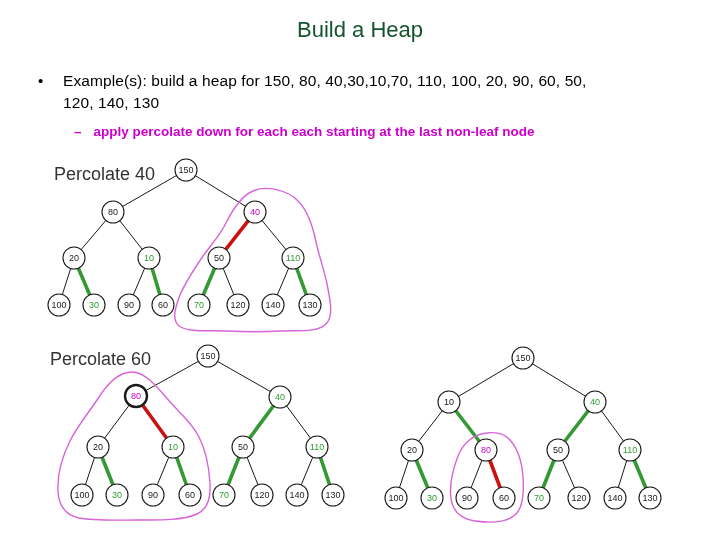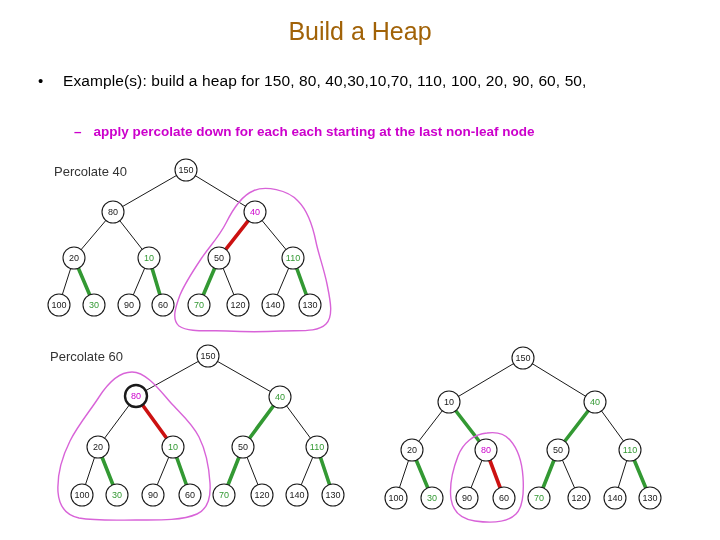--- a/index.html
+++ b/index.html
@@ -1,25 +1,25 @@
 <!DOCTYPE html>
 <html><head>
 <meta charset="utf-8">
 <style>
   html,body{margin:0;padding:0;background:#fff;}
   .slide{position:relative;width:720px;height:540px;background:#ffffff;
          font-family:"Liberation Sans",sans-serif;overflow:hidden;}
   .title{position:absolute;top:17px;left:0;width:720px;text-align:center;
-         font-size:25px;color:#a16207;}
+         font-size:22px;color:#14532d;}
   .bullet-row{position:absolute;left:38px;top:70px;display:flex;color:#000;}
   .bullet-marker{font-size:15px;width:25px;padding-top:2px;}
   .bullet-text{font-size:15.5px;line-height:22px;letter-spacing:.1px;}
   .sub-bullet{position:absolute;left:74px;top:124px;display:flex;gap:12px;
               color:#cc00cc;font-weight:bold;font-size:13.5px;}
-  .perc-label{position:absolute;font-size:13px;color:#333;text-align:right;}
+  .perc-label{position:absolute;font-size:18px;color:#333;text-align:right;}
   #perc-label-1{left:54px;top:164px;}
   #perc-label-2{left:50px;top:349px;}
   svg.diagram{position:absolute;left:0;top:0;}
   .e {stroke:#1a1a1a;stroke-width:1;}
   .eg{stroke:#339933;stroke-width:3.6;stroke-linecap:round;}
   .er{stroke:#cc1111;stroke-width:3.6;stroke-linecap:round;}
   .nc{fill:#ffffff;stroke:#1a1a1a;stroke-width:1.1;}
   .ncb{stroke-width:2.4;}
   .nt{font-family:"Liberation Sans",sans-serif;font-size:9px;text-anchor:middle;}
   .loop{fill:none;stroke:#d863d8;stroke-width:1.4;stroke-linejoin:round;}
@@ -28,20 +28,21 @@
 <body>
 
 <div class="slide">
 
   <div class="title">Build a Heap</div>
 
   <div class="bullet-row">
     <div class="bullet-marker">•</div>
     <div class="bullet-text">
       <div>Example(s): build a heap for 150, 80, 40,30,10,70, 110, 100, 20, 90, 60, 50,</div>
+      <div>120, 140, 130</div>
     </div>
   </div>
 
   <div class="sub-bullet">
     <div>–</div>
     <div>apply percolate down for each each starting at the last non-leaf node</div>
   </div>
 
   <div class="perc-label" id="perc-label-1">Percolate 40</div>
   <div class="perc-label" id="perc-label-2">Percolate 60</div>

